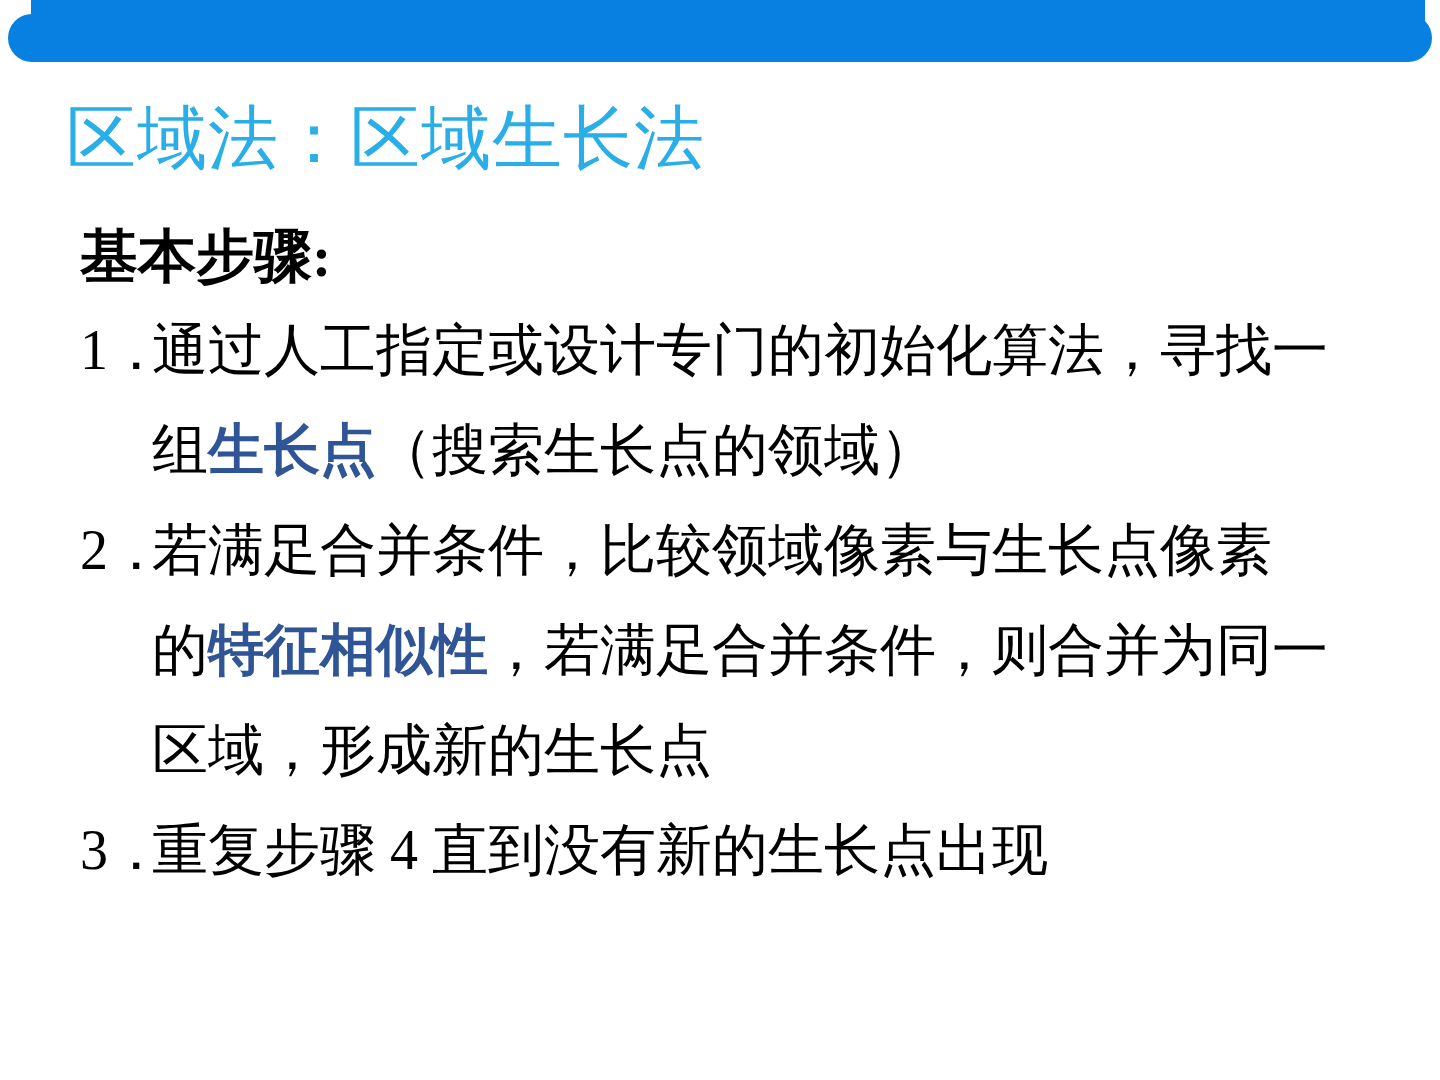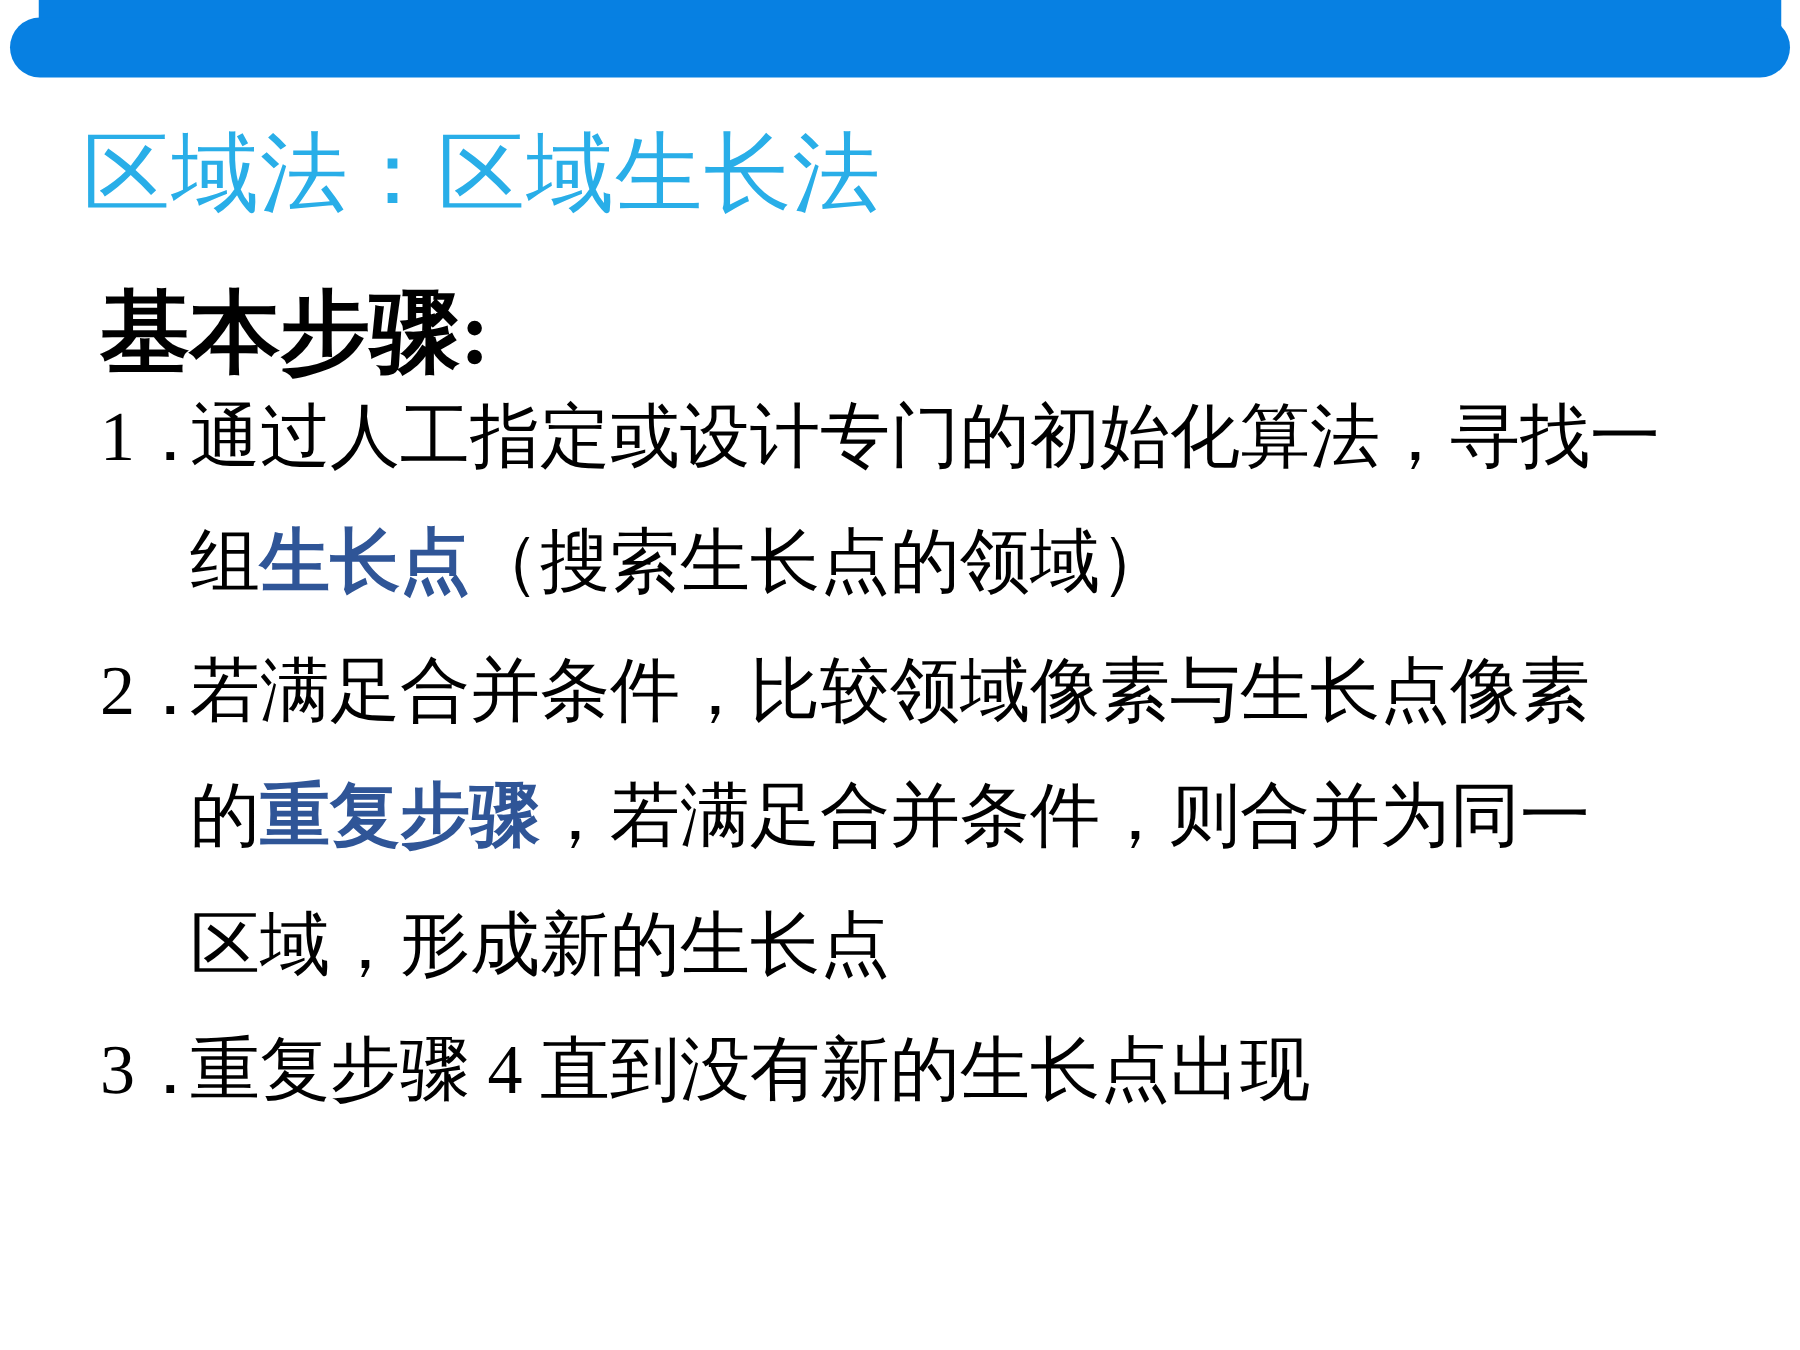--- a/index.html
+++ b/index.html
@@ -37,21 +37,21 @@
     font-size: 70px;
     font-weight: 500;
     color: var(--title-blue);
     white-space: nowrap;
     letter-spacing: 1px;
   }
 
   .heading {
     position: absolute;
     left: 80px; top: 218px;
-    font-size: 72px;
+    font-size: 58px;
     font-weight: bold;
     color: var(--text-black);
     white-space: nowrap;
   }
 
   .steps {
     position: absolute;
     left: 80px; top: 300px;
     width: 1290px;
     list-style: none;
@@ -60,21 +60,21 @@
     color: var(--text-black);
   }
   .step { position: relative; padding-left: 72px; }
   .step-number {
     position: absolute;
     left: 0; top: 0;
     line-height: 100px;
   }
   .step-line { white-space: nowrap; }
   .hl {
-    font-family: Liberation Mono, monospace;
+    font-family: Liberation Serif, serif;
     font-weight: bold;
     color: var(--highlight-blue);
   }
 </style>
 </head>
 <body>
 
 <div class="slide">
   <div class="top-bar-strip"></div>
   <div class="top-bar-pill"></div>
@@ -88,21 +88,21 @@
         <span class="step-number">1．</span>
         <div class="step-lines">
           <div class="step-line"><span class="seg">通过人工指定或设计专门的初始化算法，寻找一</span></div>
           <div class="step-line"><span class="seg">组</span><span class="hl">生长点</span><span class="seg">（搜索生长点的领域）</span></div>
         </div>
       </li>
       <li class="step">
         <span class="step-number">2．</span>
         <div class="step-lines">
           <div class="step-line"><span class="seg">若满足合并条件，比较领域像素与生长点像素</span></div>
-          <div class="step-line"><span class="seg">的</span><span class="hl">重复步骤</span><span class="seg">，若满足合并条件，则合并为同一</span></div>
+          <div class="step-line"><span class="seg">的</span><span class="hl">特征相似性</span><span class="seg">，若满足合并条件，则合并为同一</span></div>
           <div class="step-line"><span class="seg">区域，形成新的生长点</span></div>
         </div>
       </li>
       <li class="step">
         <span class="step-number">3．</span>
         <div class="step-lines">
           <div class="step-line"><span class="seg">重复步骤 4 直到没有新的生长点出现</span></div>
         </div>
       </li>
     </ol>

